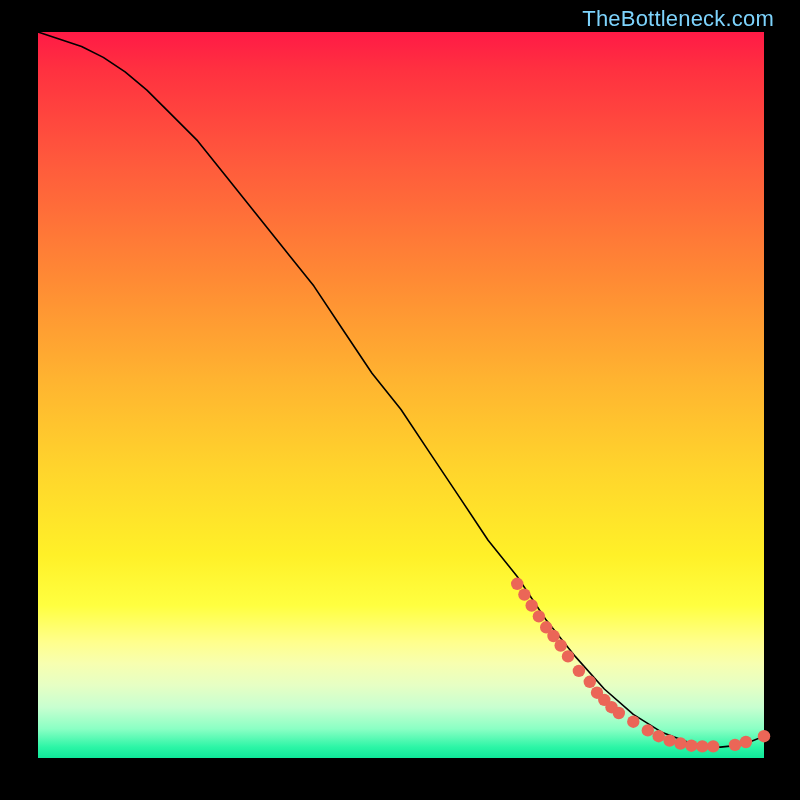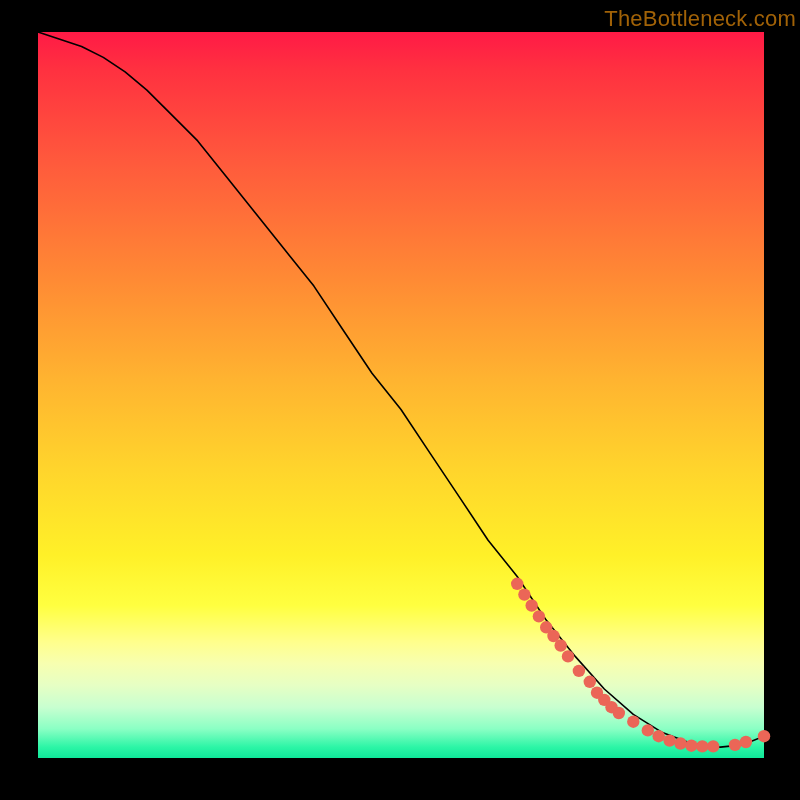--- a/index.html
+++ b/index.html
@@ -13,22 +13,22 @@
   }
   .stage {
     position: relative;
     width: 800px;
     height: 800px;
     background: #000;
   }
   .watermark {
     position: absolute;
     top: 6px;
-    right: 4px;
-    color: #a16207;
+    right: 26px;
+    color: #7dd3fc;
     font-size: 22px;
     font-weight: 400;
     letter-spacing: 0.2px;
     user-select: none;
   }
   .plot {
     position: absolute;
     left: 38px;
     top: 32px;
     width: 726px;

